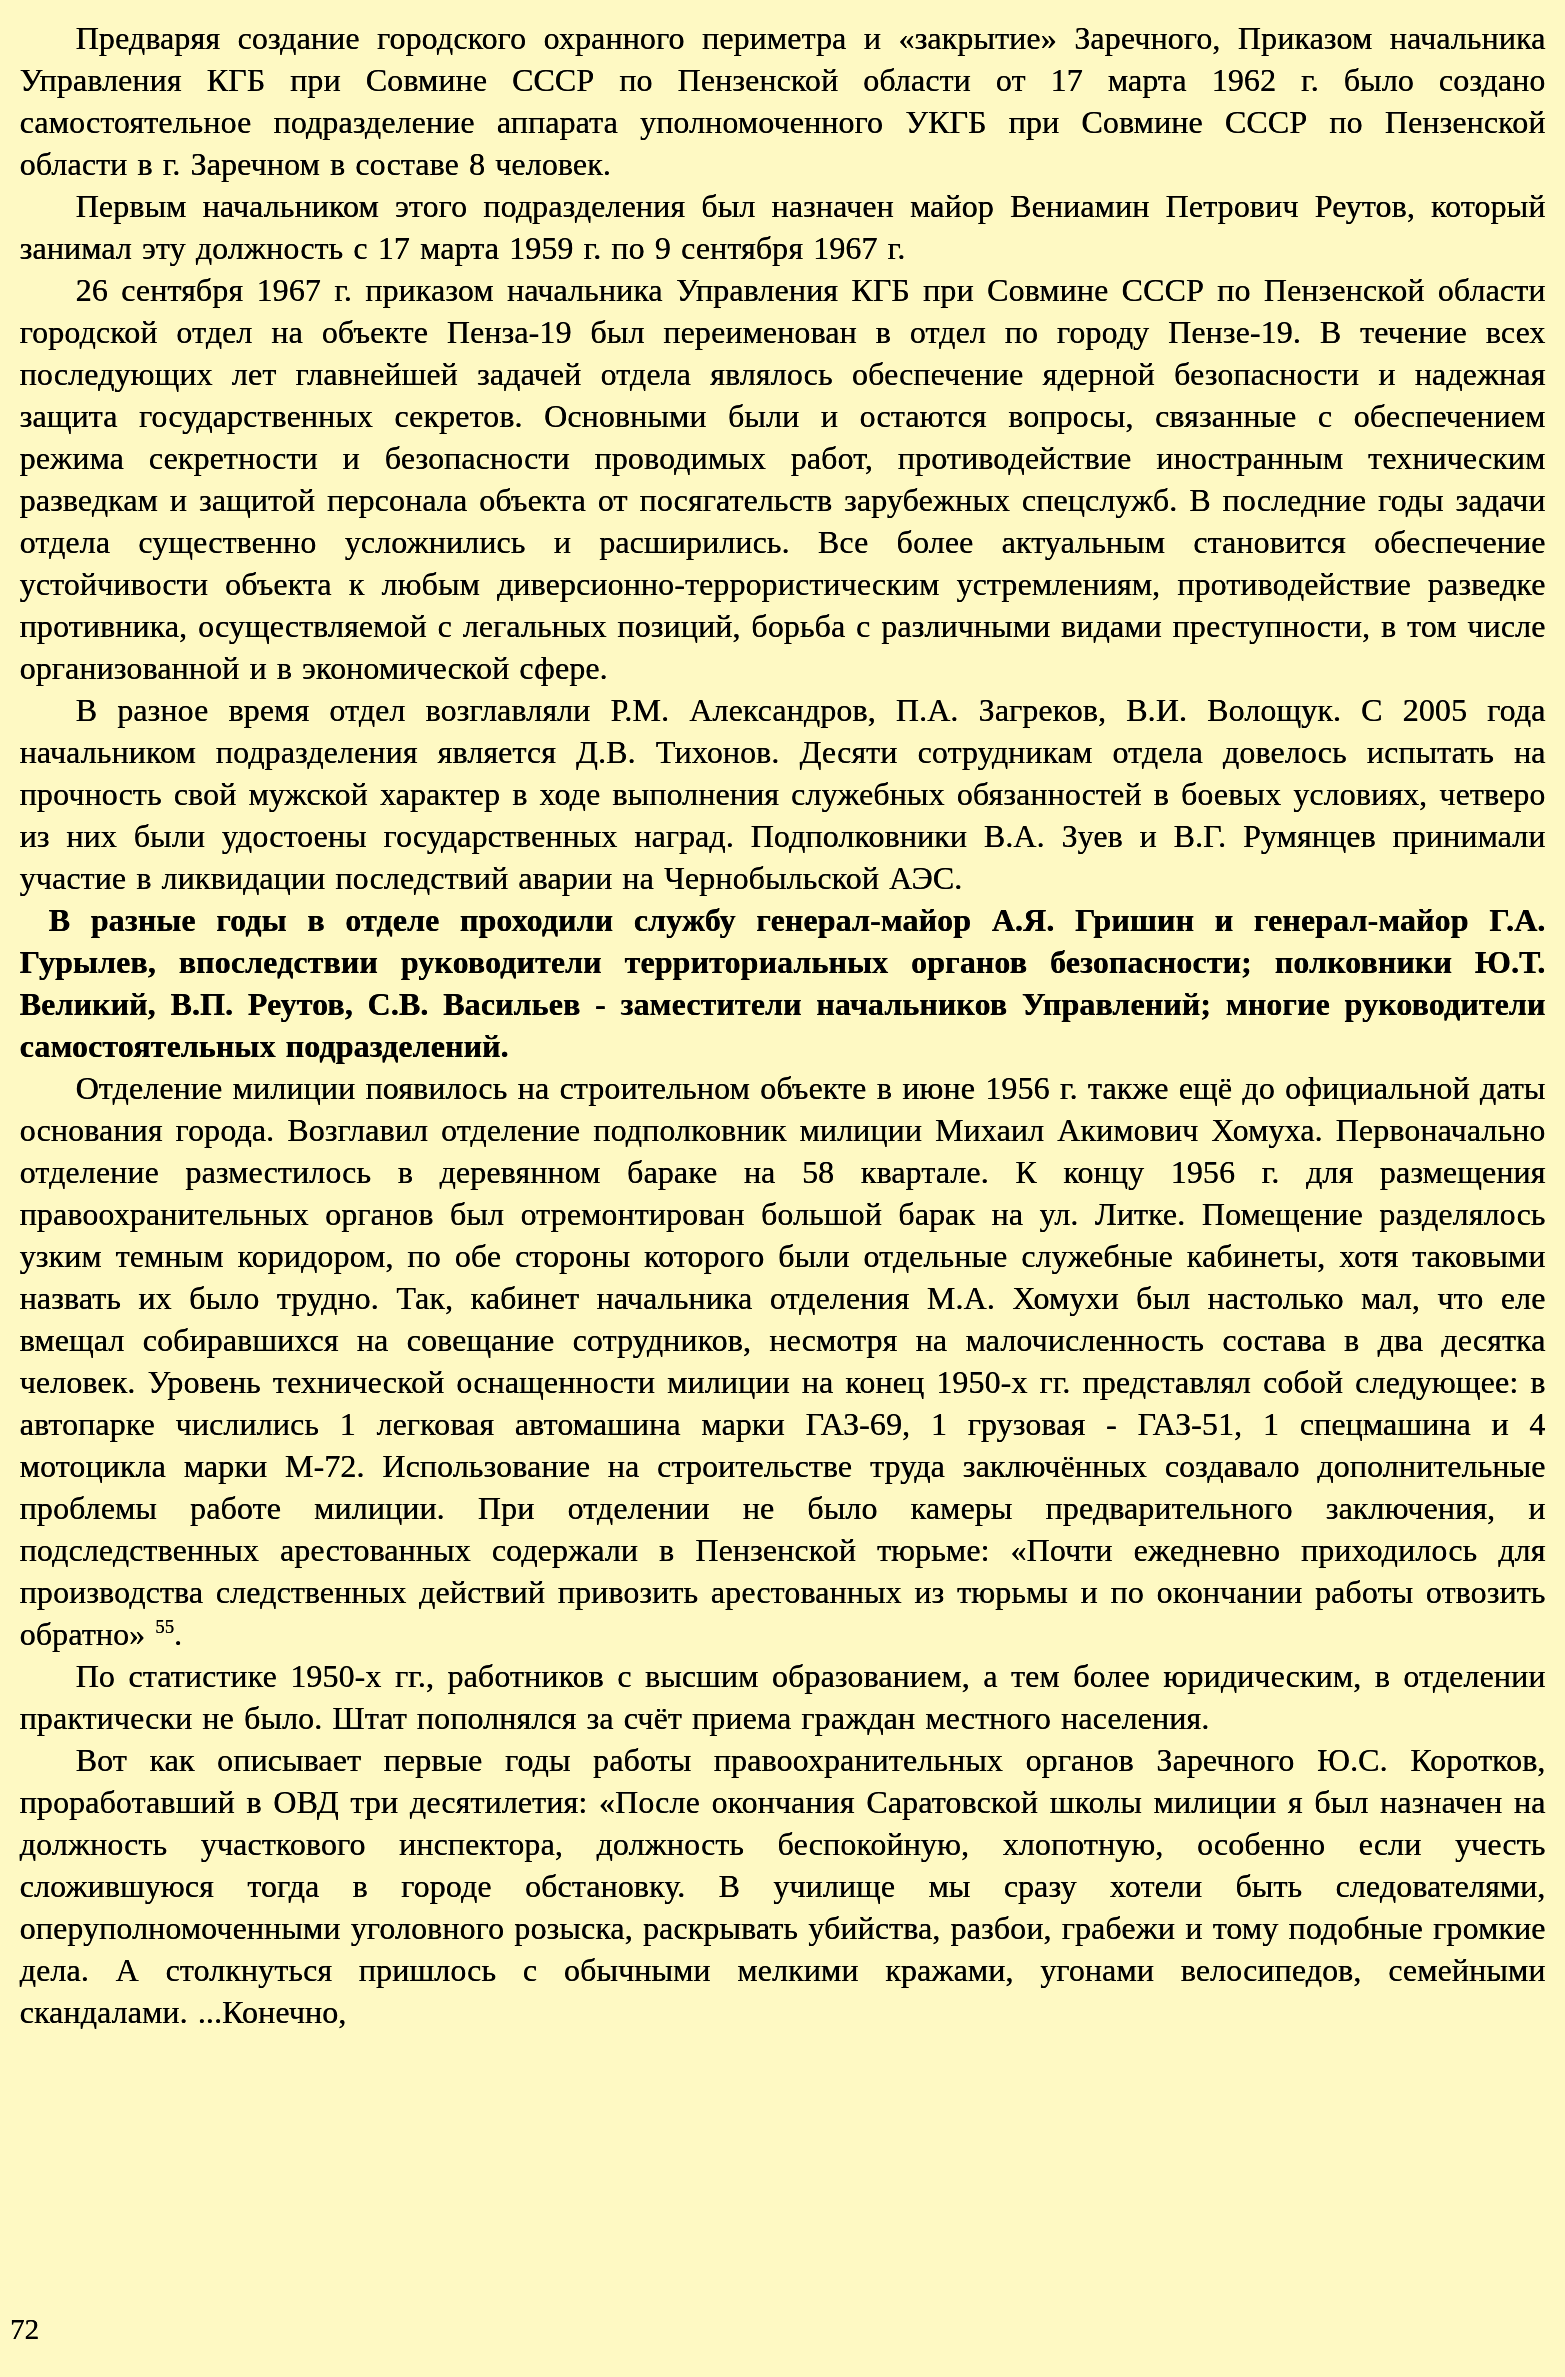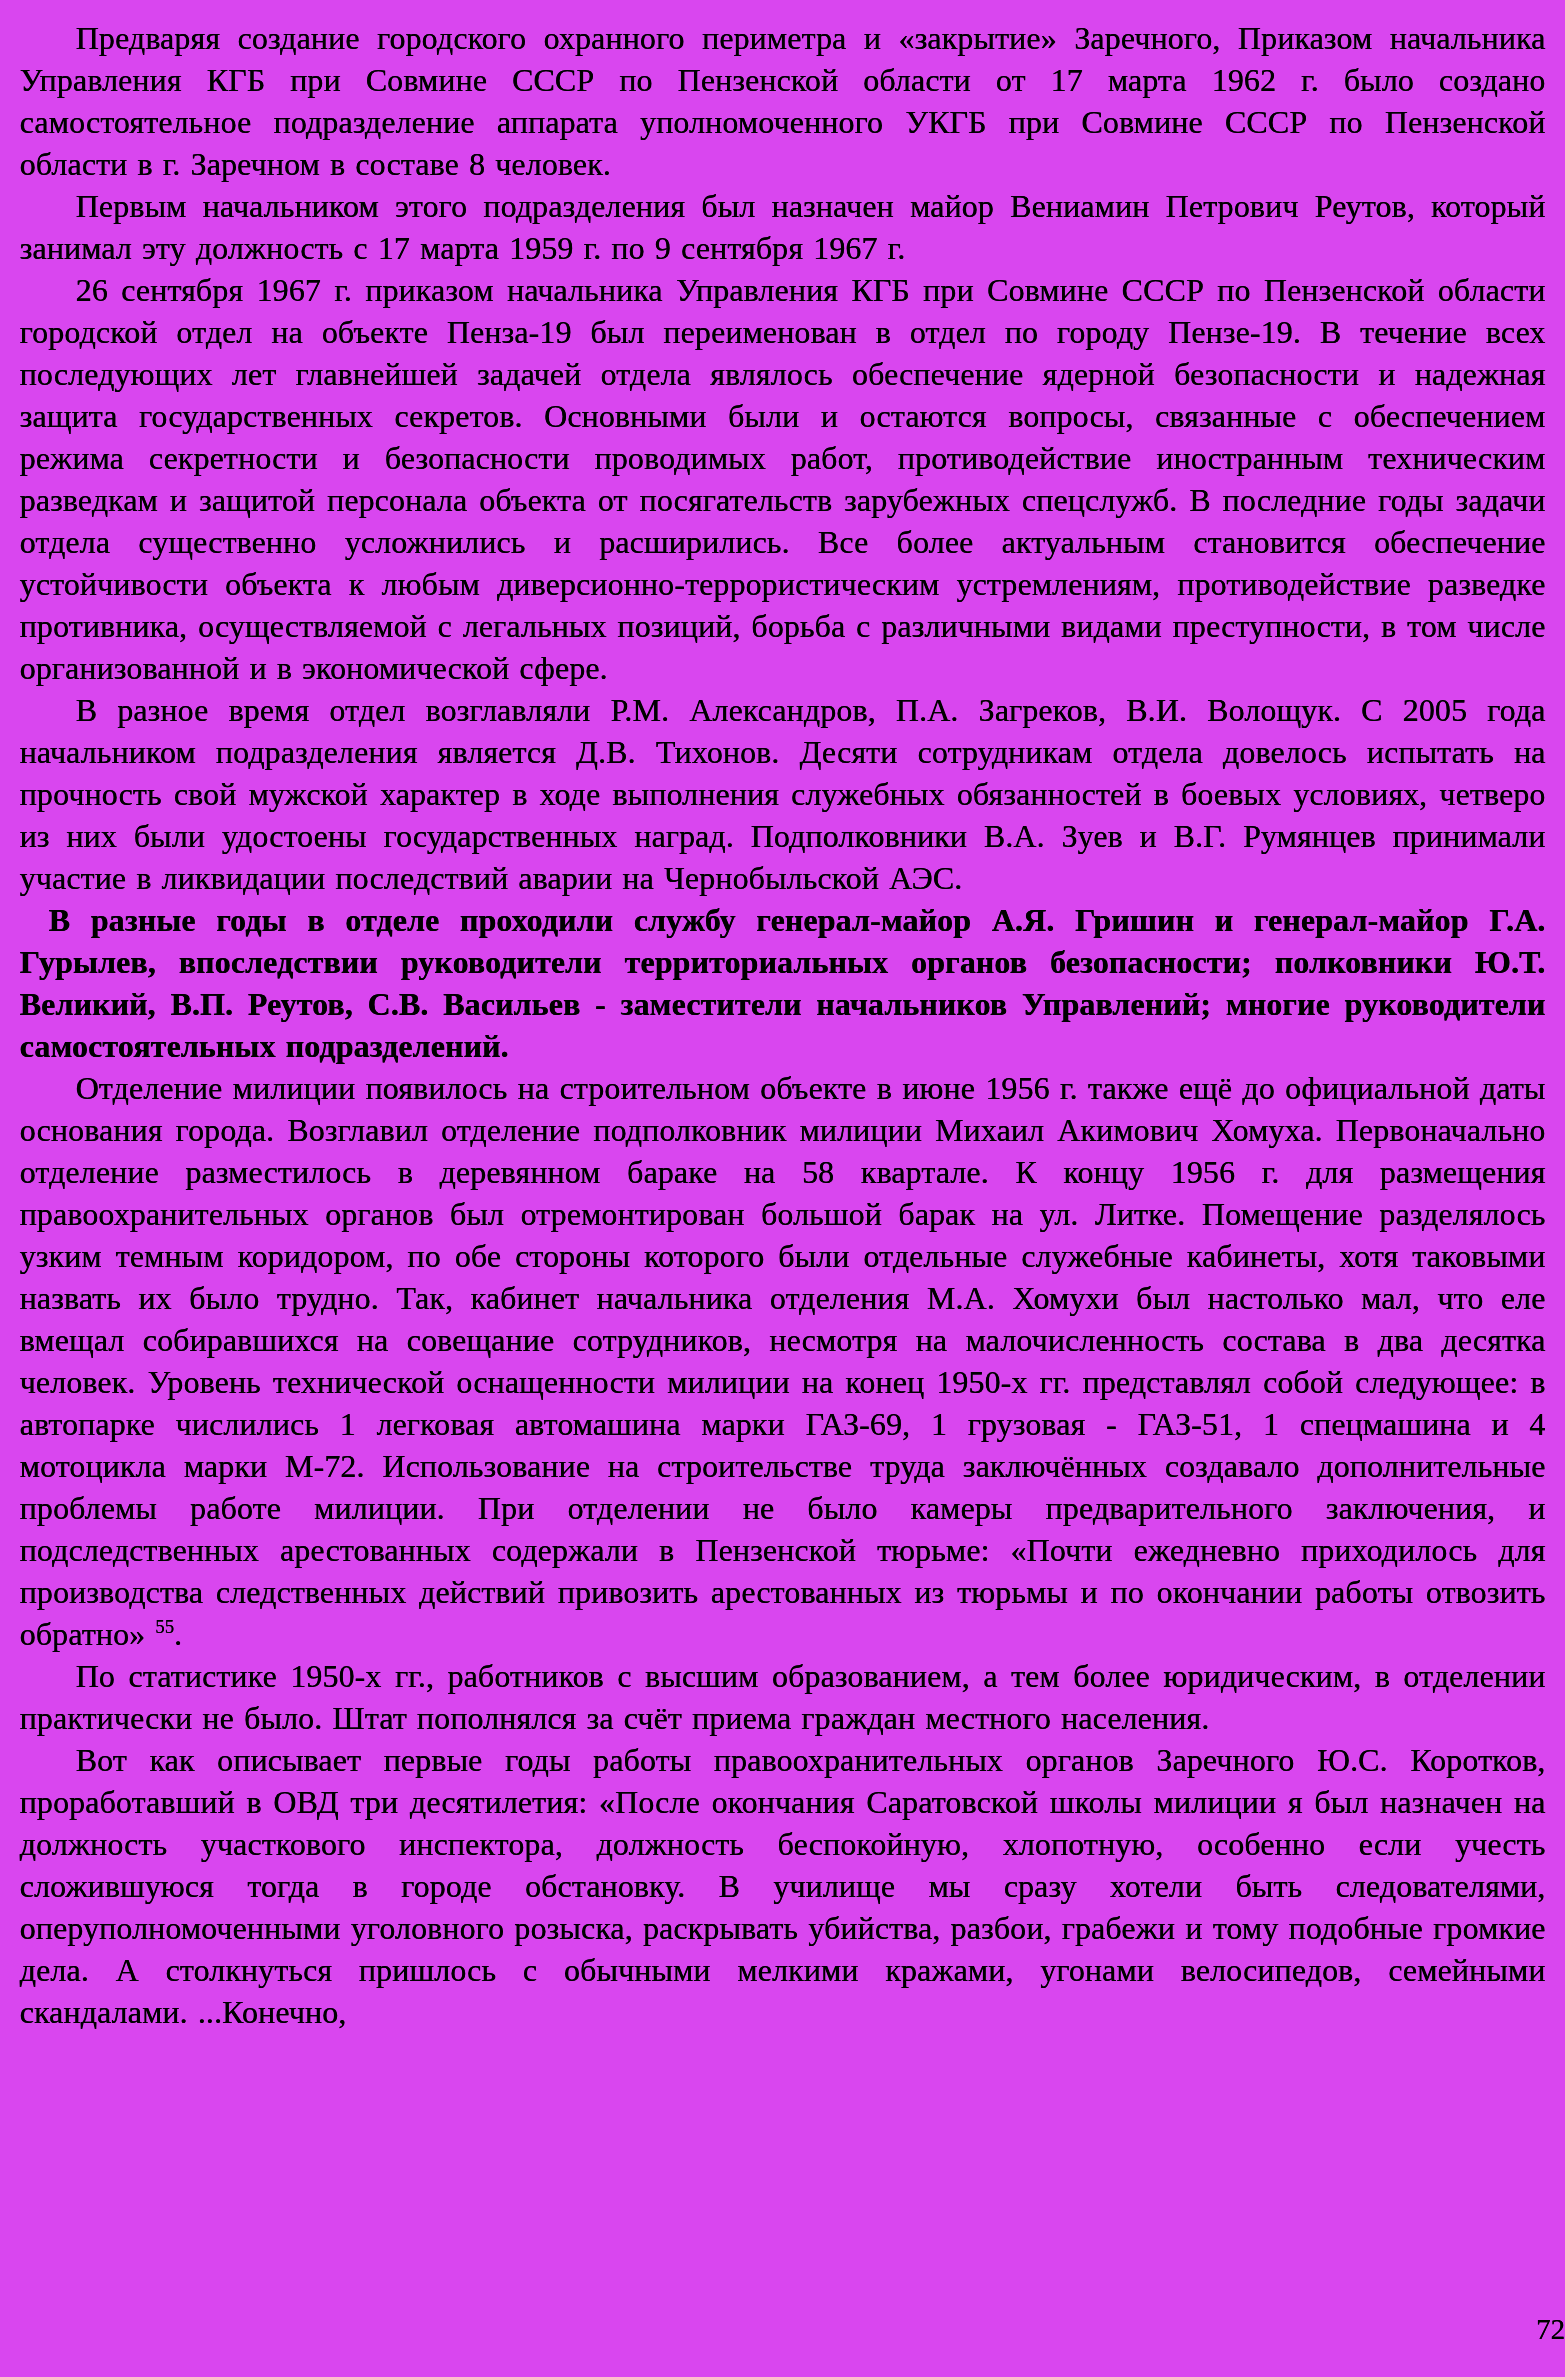--- a/index.html
+++ b/index.html
@@ -14,21 +14,21 @@
     overflow: hidden;
     font-family: "Liberation Serif", "DejaVu Serif", serif;
     color: #000000;
   }
   .page {
     box-sizing: border-box;
     width: 100%;
     height: 100%;
     padding: 17px 19.6px 111px 19.6px;
     position: relative;
-    background: #d946ef;
+    background: #fef9c3;
   }
   .text-block p {
     margin: 0;
     font-size: 32px;
     line-height: 42px;
     text-align: justify;
     text-indent: 56px;
     word-spacing: 2px;
     letter-spacing: 0.1px;
     text-shadow: 0.3px 0 0 #000;
@@ -42,23 +42,24 @@
   sup.fnref {
     font-size: 58%;
     line-height: 0;
     vertical-align: super;
   }
   .page-number {
     position: absolute;
     left: 0;
     right: 0;
     bottom: 31px;
-    text-align: right;
+    text-align: left;
     font-size: 29px;
     text-shadow: 0.3px 0 0 #000;
+    padding-left: 10px;
   }
 </style>
 </head>
 <body>
 
 <div class="page">
   <div class="text-block">
     <p>Предваряя создание городского охранного периметра и «закрытие» Заречного, Приказом начальника Управления КГБ при Совмине СССР по Пензенской области от 17 марта 1962 г. было создано самостоятельное подразделение аппарата уполномоченного УКГБ при Совмине СССР по Пензенской области в г. Заречном в составе 8 человек.</p>
     <p>Первым начальником этого подразделения был назначен майор Вениамин Петрович Реутов, который занимал эту должность с 17 марта 1959 г. по 9 сентября 1967 г.</p>
     <p>26 сентября 1967 г. приказом начальника Управления КГБ при Совмине СССР по Пензенской области городской отдел на объекте Пенза-19 был переименован в отдел по городу Пензе-19. В течение всех последующих лет главнейшей задачей отдела являлось обеспечение ядерной безопасности и надежная защита государственных секретов. Основными были и остаются вопросы, связанные с обеспечением режима секретности и безопасности проводимых работ, противодействие иностранным техническим разведкам и защитой персонала объекта от посягательств зарубежных спецслужб. В последние годы задачи отдела существенно усложнились и расширились. Все более актуальным становится обеспечение устойчивости объекта к любым диверсионно-террористическим устремлениям, противодействие разведке противника, осуществляемой с легальных позиций, борьба с различными видами преступности, в том числе организованной и в экономической сфере.</p>

